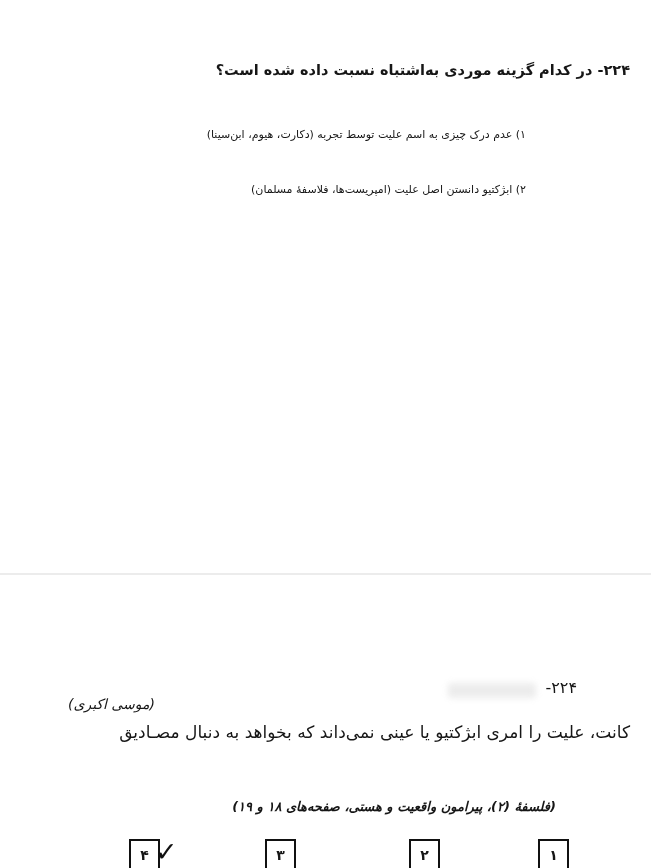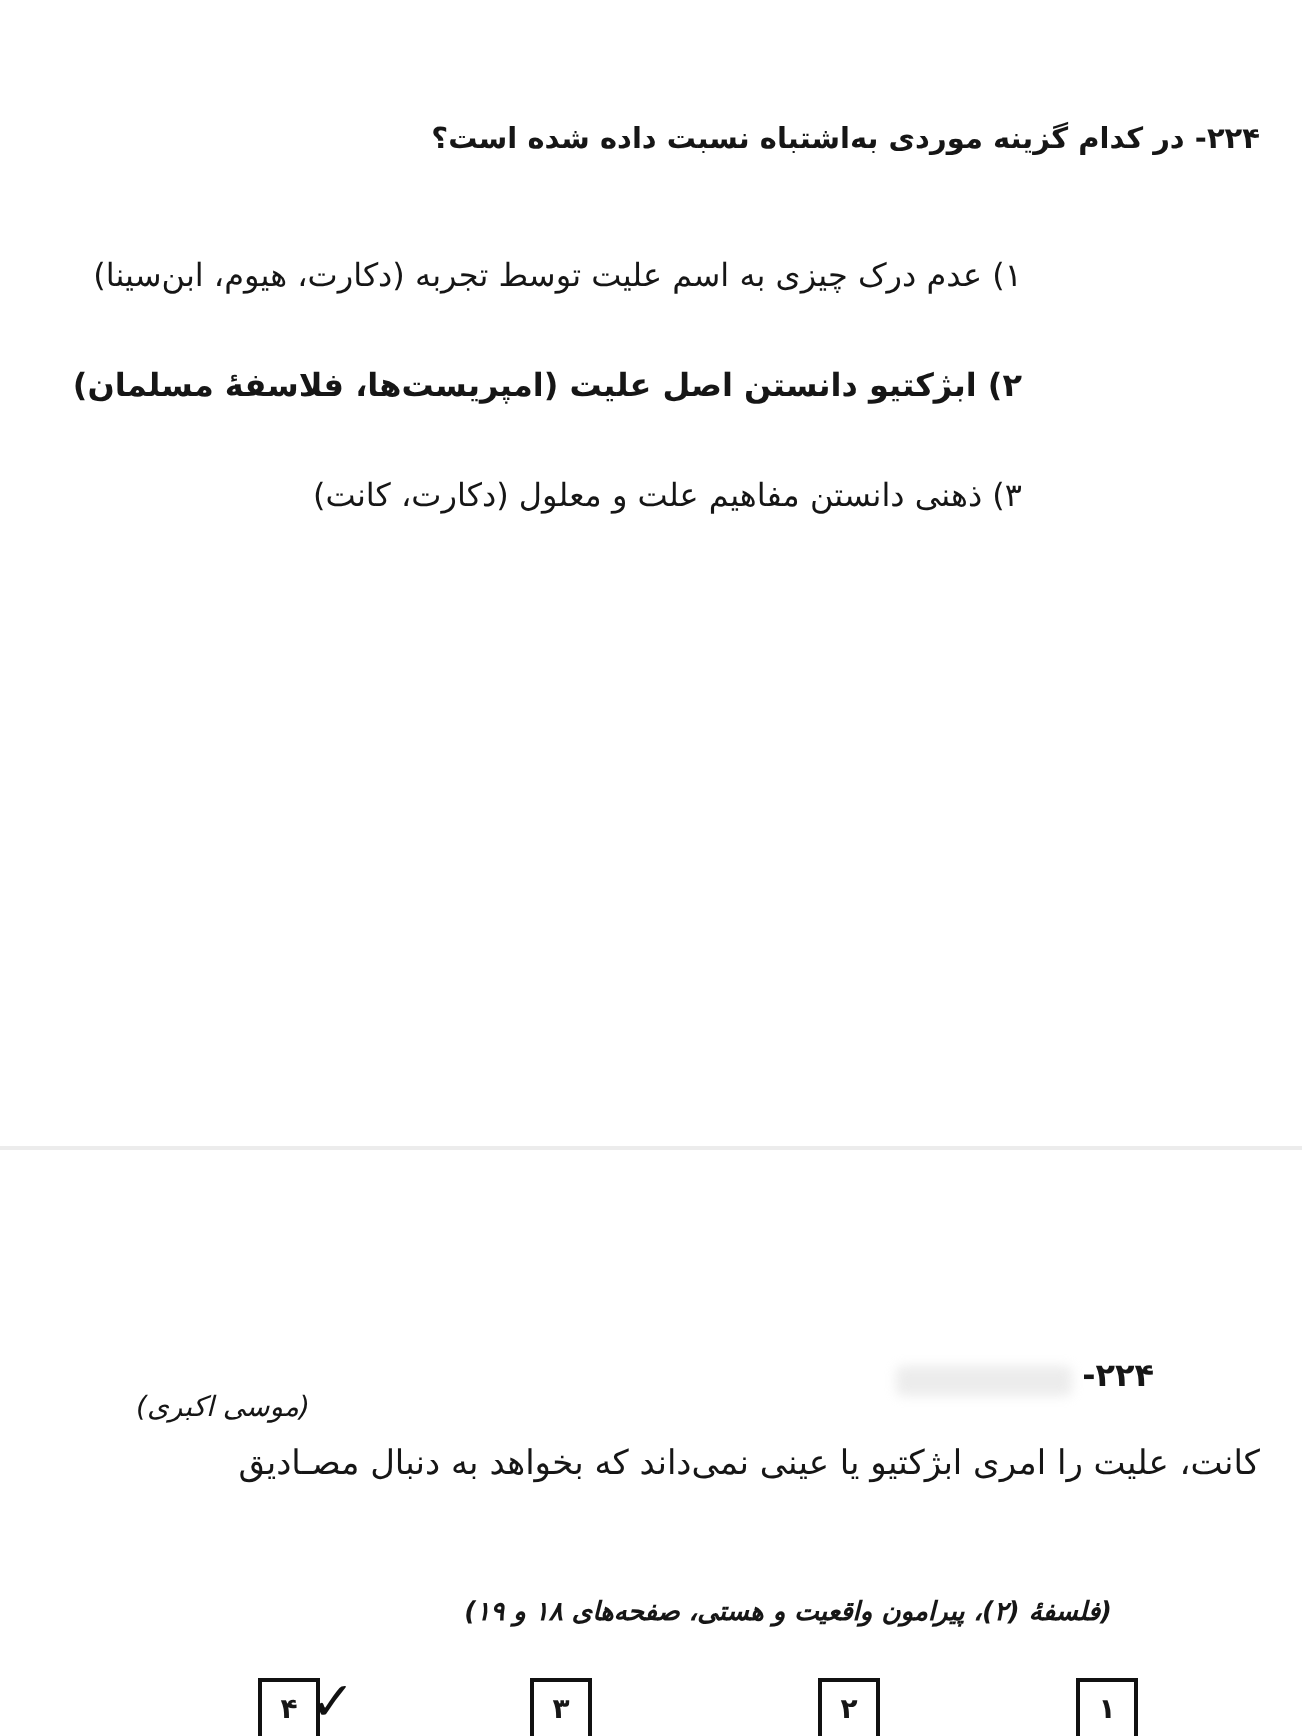--- a/index.html
+++ b/index.html
@@ -22,46 +22,46 @@
     position: absolute;
     top: 34px;
     right: 21px;
     font-size: 14.5px;
     font-weight: bold;
     white-space: nowrap;
     direction: rtl;
   }
   .option {
     position: absolute;
-    right: 140px;
-    font-size: 16px;
+    right: 125px;
+    font-size: 11px;
     white-space: nowrap;
     direction: rtl;
   }
   .option.o1 { top: 100px; }
-  .option.o2 { top: 155px; font-weight: bold; }
+  .option.o2 { top: 155px; }
   .option.o3 { top: 210px; }
   .option.o4 { top: 265px; }
 
   .divider {
     position: absolute;
     top: 545px;
     left: 0;
     width: 651px;
     height: 2px;
     background: #ececec;
     border: none;
   }
 
   .ans-num {
     position: absolute;
     top: 650px;
     right: 74px;
     font-size: 16px;
-    font-weight: bold;
+    font-weight: normal;
     direction: rtl;
     white-space: nowrap;
   }
   .smudge {
     position: absolute;
     top: 655px;
     right: 115px;
     width: 88px;
     height: 15px;
     background: #c9c9c9;
@@ -129,21 +129,20 @@
 </style>
 </head>
 <body>
 
 <div class="page">
 
   <div class="q-title">۲۲۴- در کدام گزینه موردی به‌اشتباه نسبت داده شده است؟</div>
 
   <div class="option o1">۱) عدم درک چیزی به اسم علیت توسط تجربه (دکارت، هیوم، ابن‌سینا)</div>
   <div class="option o2">۲) ابژکتیو دانستن اصل علیت (امپریست‌ها، فلاسفهٔ مسلمان)</div>
-  <div class="option o3">۳) ذهنی دانستن مفاهیم علت و معلول (دکارت، کانت)</div>
 
   <div class="divider"></div>
 
   <div class="smudge"></div>
   <div class="ans-num">۲۲۴-</div>
   <div class="author">(موسی اکبری)</div>
 
   <div class="exp-line l1">کانت، علیت را امری ابژکتیو یا عینی نمی‌داند که بخواهد به دنبال مصـادیق</div>
 
   <div class="source">(فلسفهٔ (۲)، پیرامون واقعیت و هستی، صفحه‌های ۱۸ و ۱۹)</div>

